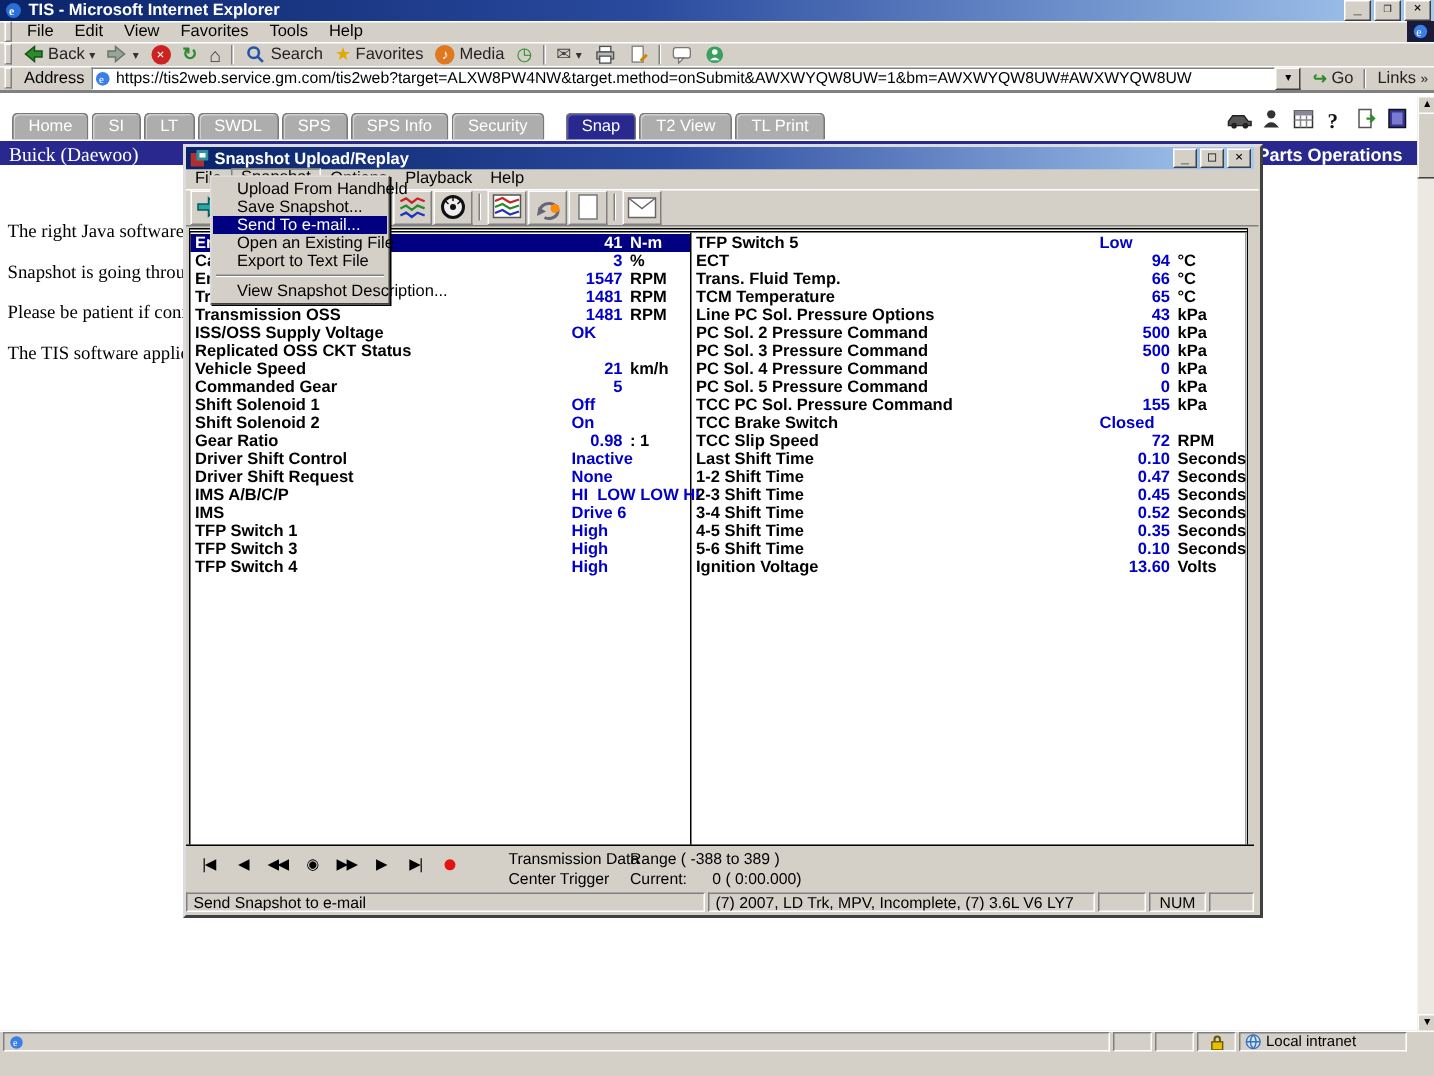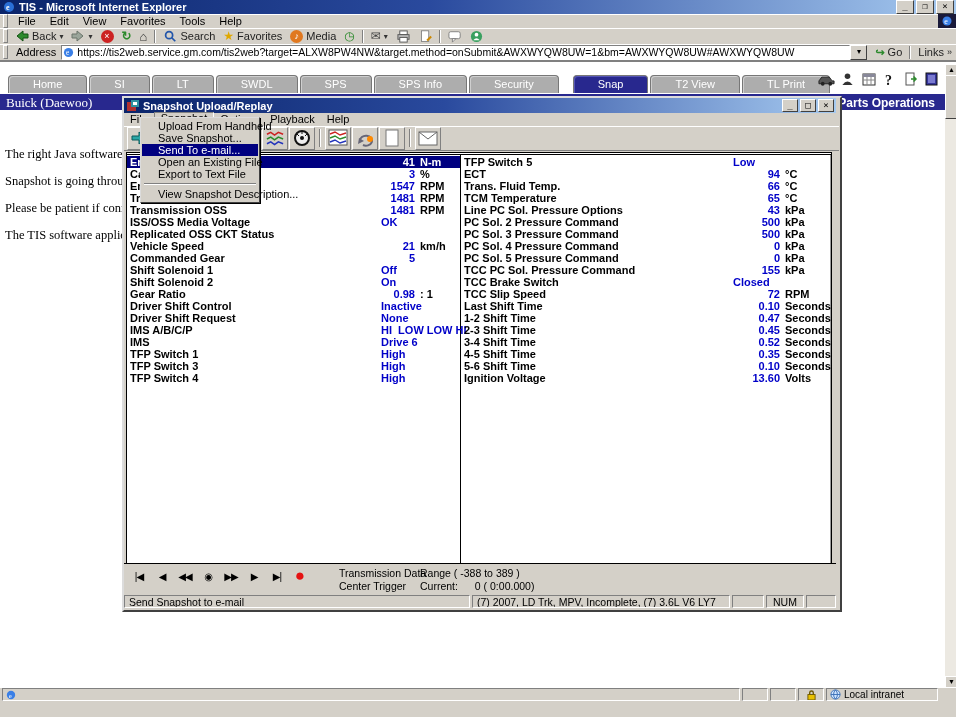--- a/index.html
+++ b/index.html
@@ -28,21 +28,21 @@
   #ie-addressbar{left:0;top:44px;width:956px;height:16px;background:#d4d0c8;display:flex;align-items:center;
     border-bottom:1px solid #808080;box-shadow:inset 0 1px #fff;}
   #address-input{flex:1;height:13px;background:#fff;border:1px solid;border-color:#808080 #fff #fff #808080;
     display:flex;align-items:center;padding:0 1px;overflow:hidden;white-space:nowrap;}
   #address-input .url{font-size:10.5px;color:#000;overflow:hidden;white-space:nowrap;flex:1;}
   .combo-btn{width:15px;height:13px;background:#d4d0c8;border:1px solid;border-color:#fff #404040 #404040 #fff;
     text-align:center;font-size:8px;line-height:12px;}
   
   #ie-content{left:0;top:60px;width:956px;height:627px;background:#fff;border-top:2px solid #808080;}
   #tabs{left:8px;top:13px;display:flex;gap:2px;}
-  .tab{height:17px;line-height:17px;padding:0 24px;background:#adadad;color:#fff;font-size:11px;
+  .tab{height:17px;line-height:17px;padding:0 10px;background:#adadad;color:#fff;font-size:11px;
     border:1px solid #777;border-bottom:none;border-radius:4px 4px 0 0;box-shadow:inset 1px 1px #cfcfcf;}
   .tab.active{background:#28288e;box-shadow:inset 1px 1px #5555b5;margin-left:12px;}
   #banner{left:0;top:32px;width:945px;height:16px;background:#28288e;color:#fff;}
   #banner .bl{position:absolute;left:6px;top:1px;font-family:"Liberation Serif",serif;font-size:13px;}
   #banner .br{position:absolute;right:10px;top:2px;font-weight:bold;font-size:12px;}
   #site-icons{right:16px;top:9px;display:flex;gap:4px;align-items:center;}
   .hicon{width:17px;height:16px;display:inline-flex;align-items:center;justify-content:center;}
   #page-lines{left:5px;top:85px;width:117px;overflow:hidden;}
   .pline{font-family:"Liberation Serif",serif;font-size:12.5px;color:#000;white-space:nowrap;margin-bottom:12px;}
   
@@ -476,21 +476,21 @@
             <span class="dname">Transmission ISS</span>
             <span class="dval">1481</span>
             <span class="dunit">RPM</span>
           </div>
           <div class="drow">
             <span class="dname">Transmission OSS</span>
             <span class="dval">1481</span>
             <span class="dunit">RPM</span>
           </div>
           <div class="drow">
-            <span class="dname">ISS/OSS Media Voltage</span>
+            <span class="dname">ISS/OSS Supply Voltage</span>
             <span class="dstatus">OK</span>
           </div>
           <div class="drow">
             <span class="dname">Replicated OSS CKT Status</span>
             <span class="dstatus"></span>
           </div>
           <div class="drow">
             <span class="dname">Vehicle Speed</span>
             <span class="dval">21</span>
             <span class="dunit">km/h</span>

